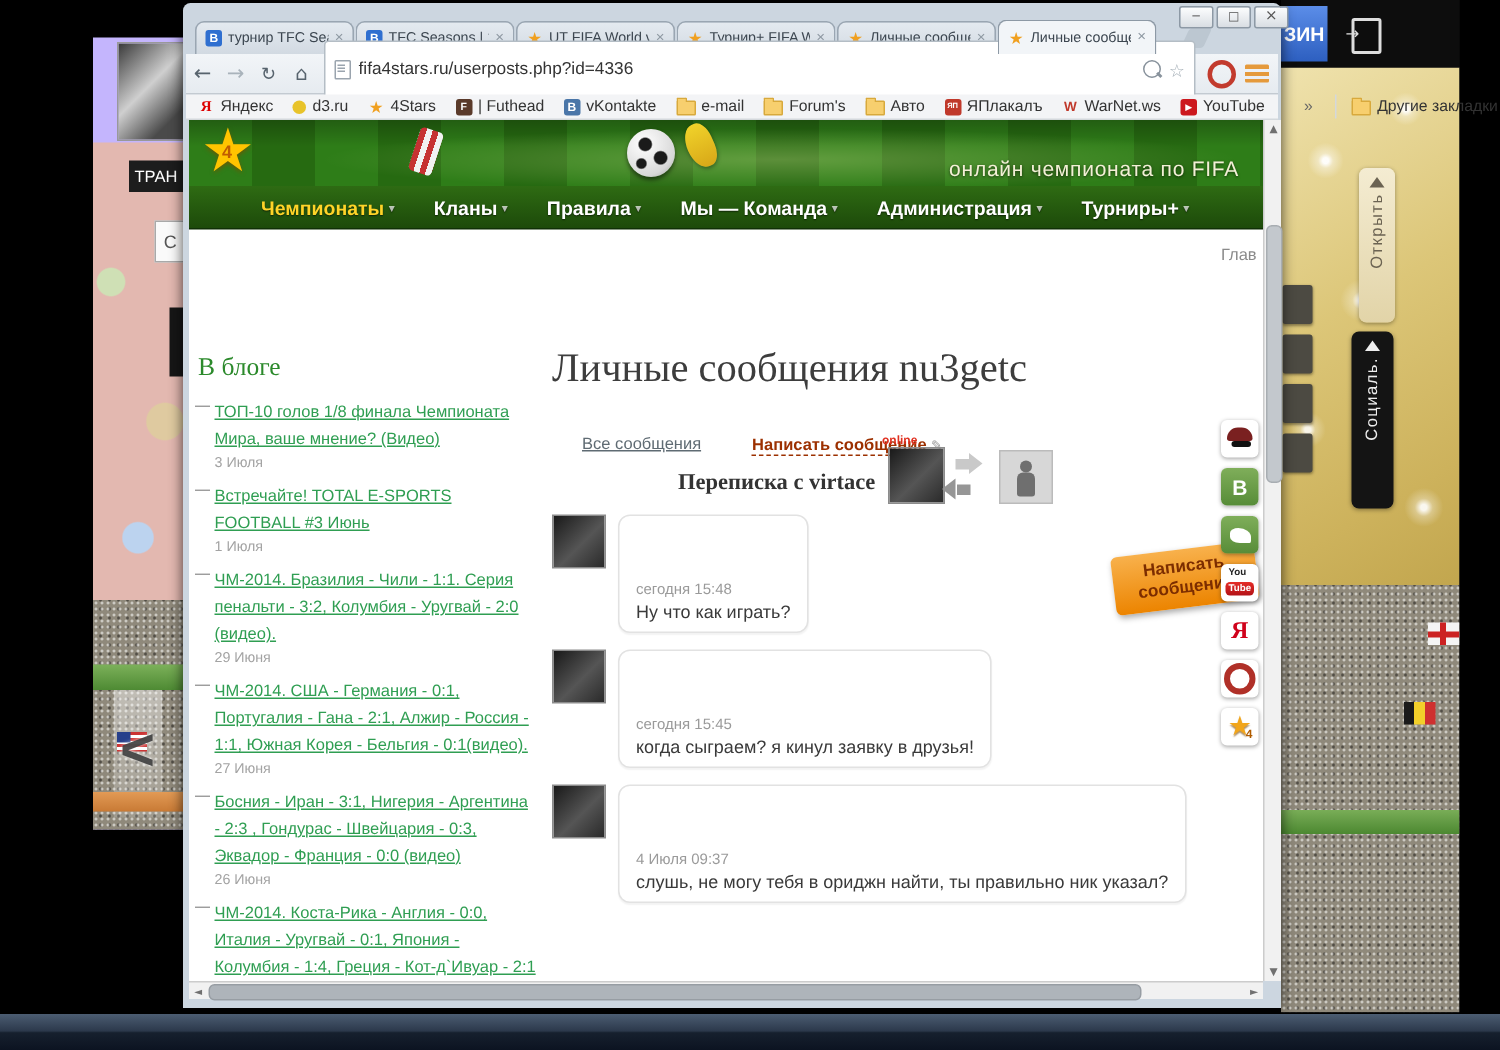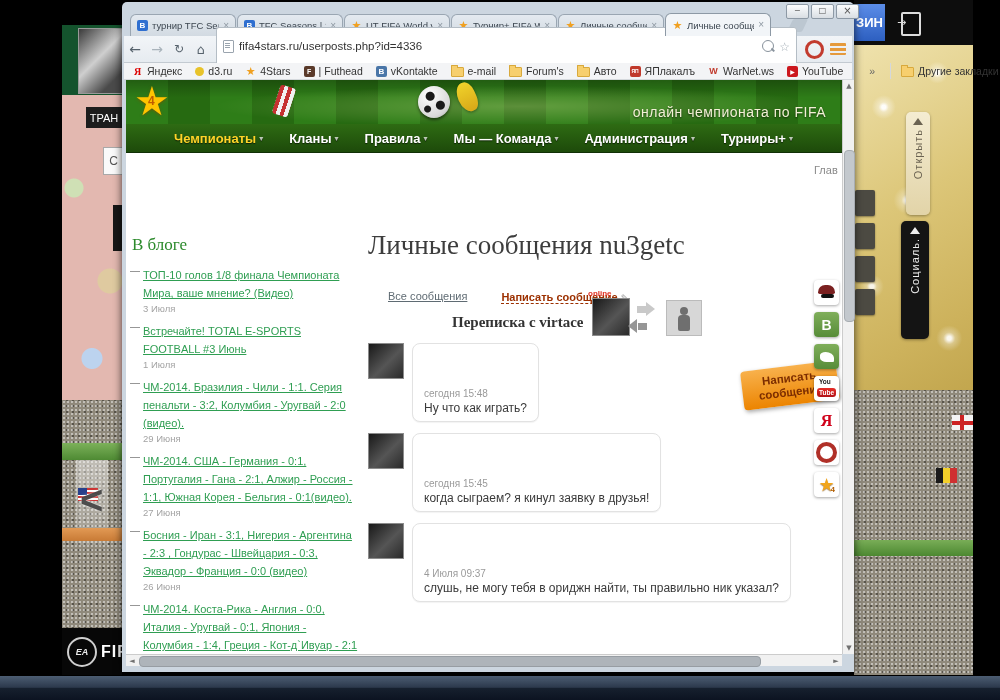--- a/index.html
+++ b/index.html
@@ -1,20 +1,20 @@
 <!DOCTYPE html>
 <html><head>
 <meta charset="utf-8">
 <style>
   html,body{margin:0;padding:0;background:#000;}
   #screen{position:relative;width:1000px;height:700px;overflow:hidden;background:#000;
           font-family:"Liberation Sans",sans-serif;-webkit-font-smoothing:antialiased;}
 
   
-  #lwin{position:absolute;left:62px;top:25px;width:60px;height:650px;background:#14532d;overflow:hidden;}
+  #lwin{position:absolute;left:62px;top:25px;width:60px;height:528px;background:#c4b5fd;overflow:hidden;}
   #lw-photo{position:absolute;left:16px;top:3px;width:44px;height:64px;border:1px solid #999;
             background:linear-gradient(135deg,#3a3a3a,#cfcfcf 45%,#4a4a4a 80%);}
   #lw-map{position:absolute;left:0;top:70px;width:60px;height:310px;background:#e3b8b0;
           background-image:radial-gradient(circle at 20% 30%,#cfe0b5 9px,transparent 10px),
           radial-gradient(circle at 80% 60%,#dfcaa0 12px,transparent 13px),
           radial-gradient(circle at 50% 85%,#bcd3ef 10px,transparent 11px);}
   #lw-tran{position:absolute;left:24px;top:82px;width:36px;height:21px;background:#1d1d1d;color:#fff;
            font-size:11px;display:flex;align-items:center;justify-content:center;}
   #lw-c{position:absolute;left:41px;top:122px;width:19px;height:26px;background:#fafafa;border:1px solid #a9a9a9;
         color:#555;font-size:12px;display:flex;align-items:center;justify-content:center;}

